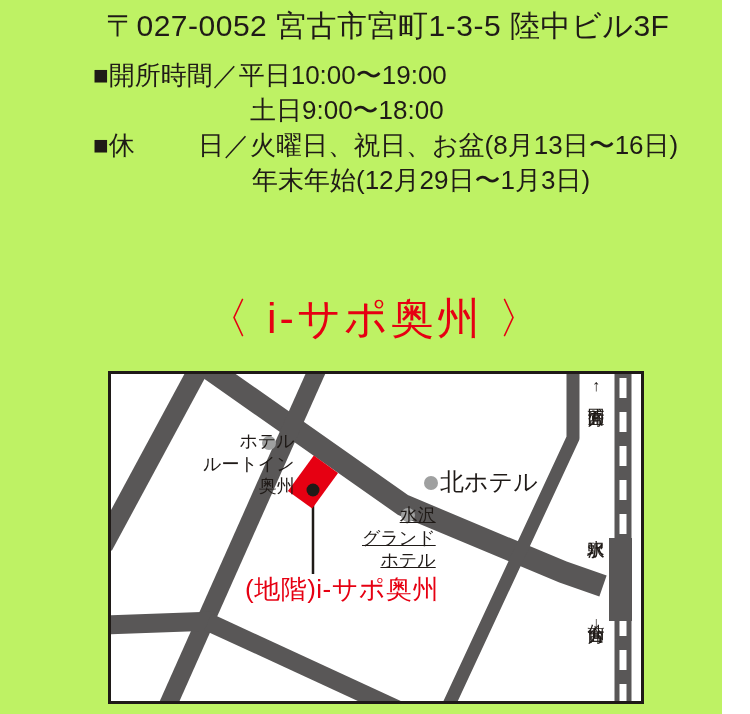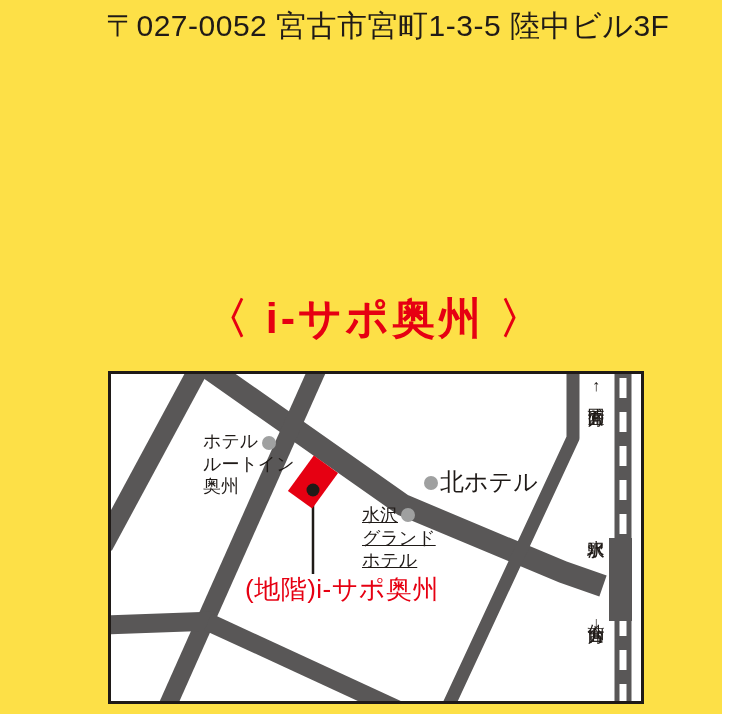--- a/index.html
+++ b/index.html
@@ -1,39 +1,39 @@
 <!DOCTYPE html>
 <html><head>
 <meta charset="utf-8">
 <style>
   html,body{margin:0;padding:0;background:#fff;}
   .page{
-    position:relative;width:722px;height:714px;background:#fde047;overflow:hidden;
+    position:relative;width:722px;height:714px;background:#bef264;overflow:hidden;
     font-family:"Liberation Sans","DejaVu Sans",sans-serif;color:#1f1a17;
   }
   .address{
     position:absolute;left:106px;top:6px;font-size:30px;font-weight:500;
     letter-spacing:0.5px;white-space:nowrap;
   }
   .schedule{position:absolute;left:93px;top:58px;font-size:26px;font-weight:500;}
   .sched-row{position:relative;height:35px;line-height:35px;white-space:nowrap;}
   .indent-a{margin-left:157px;}
   .indent-b{margin-left:159px;}
   .holiday-value{position:absolute;left:105px;top:0;}
   .map-title{
     position:absolute;left:0;top:290px;width:750px;text-align:center;
-    font-size:43px;line-height:56px;font-weight:bold;color:#e60012;letter-spacing:3px;white-space:nowrap;
+    font-size:43px;line-height:56px;font-weight:normal;color:#e60012;letter-spacing:3px;white-space:nowrap;
   }
   .map-frame{
     position:absolute;left:108px;top:371px;width:536px;height:333px;
     border:3px solid #1f1a17;box-sizing:border-box;background:#fff;
   }
   .map-inner{position:absolute;left:0;top:0;width:530px;height:327px;overflow:hidden;}
   .roads-svg{position:absolute;left:0;top:0;width:530px;height:327px;display:block;}
-  .map-label{position:absolute;color:#1f1a17;font-weight:500;}
+  .map-label{position:absolute;color:#1f1a17;font-weight:500;text-align:right;}
   .lbl-routeinn{left:92px;top:56px;font-size:18px;line-height:22.5px;white-space:pre-line;}
   .lbl-kita{left:329px;top:97px;font-size:24px;line-height:22px;white-space:nowrap;}
   .lbl-grand{left:251px;top:130px;font-size:18px;line-height:22.5px;white-space:pre-line;text-decoration:underline;}
   .lbl-isapo{
     left:134px;top:198px;font-size:26px;font-weight:normal;color:#e60012;
     white-space:nowrap;letter-spacing:0.5px;
   }
   .rail-label{
     position:absolute;left:466px;width:38px;display:flex;flex-direction:column;
     align-items:center;color:#1f1a17;font-weight:500;
@@ -44,20 +44,33 @@
   .lbl-station{top:153px;}
   .lbl-sendai{top:237px;}
 </style>
 </head>
 <body>
 
 <div class="page">
 
   <div class="address">〒027-0052 宮古市宮町1-3-5 陸中ビル3F</div>
 
+  <div class="schedule">
+    <div class="sched-row">■開所時間／平日10:00〜19:00</div>
+    <div class="sched-row">
+      <span class="indent-a">土日9:00〜18:00</span>
+    </div>
+    <div class="sched-row">
+      <span>■休</span>
+      <span class="holiday-value">日／火曜日、祝日、お盆(8月13日〜16日)</span>
+    </div>
+    <div class="sched-row">
+      <span class="indent-b">年末年始(12月29日〜1月3日)</span>
+    </div>
+  </div>
 
   <div class="map-title">〈 i-サポ奥州 〉</div>
 
   <div class="map-frame">
     <div class="map-inner">
 
       <svg class="roads-svg" viewBox="0 0 530 327" xmlns="http://www.w3.org/2000/svg">
 
         <g stroke="#595757" fill="none">
           <line x1="88" y1="-6" x2="-8" y2="172" stroke-width="20"></line>

